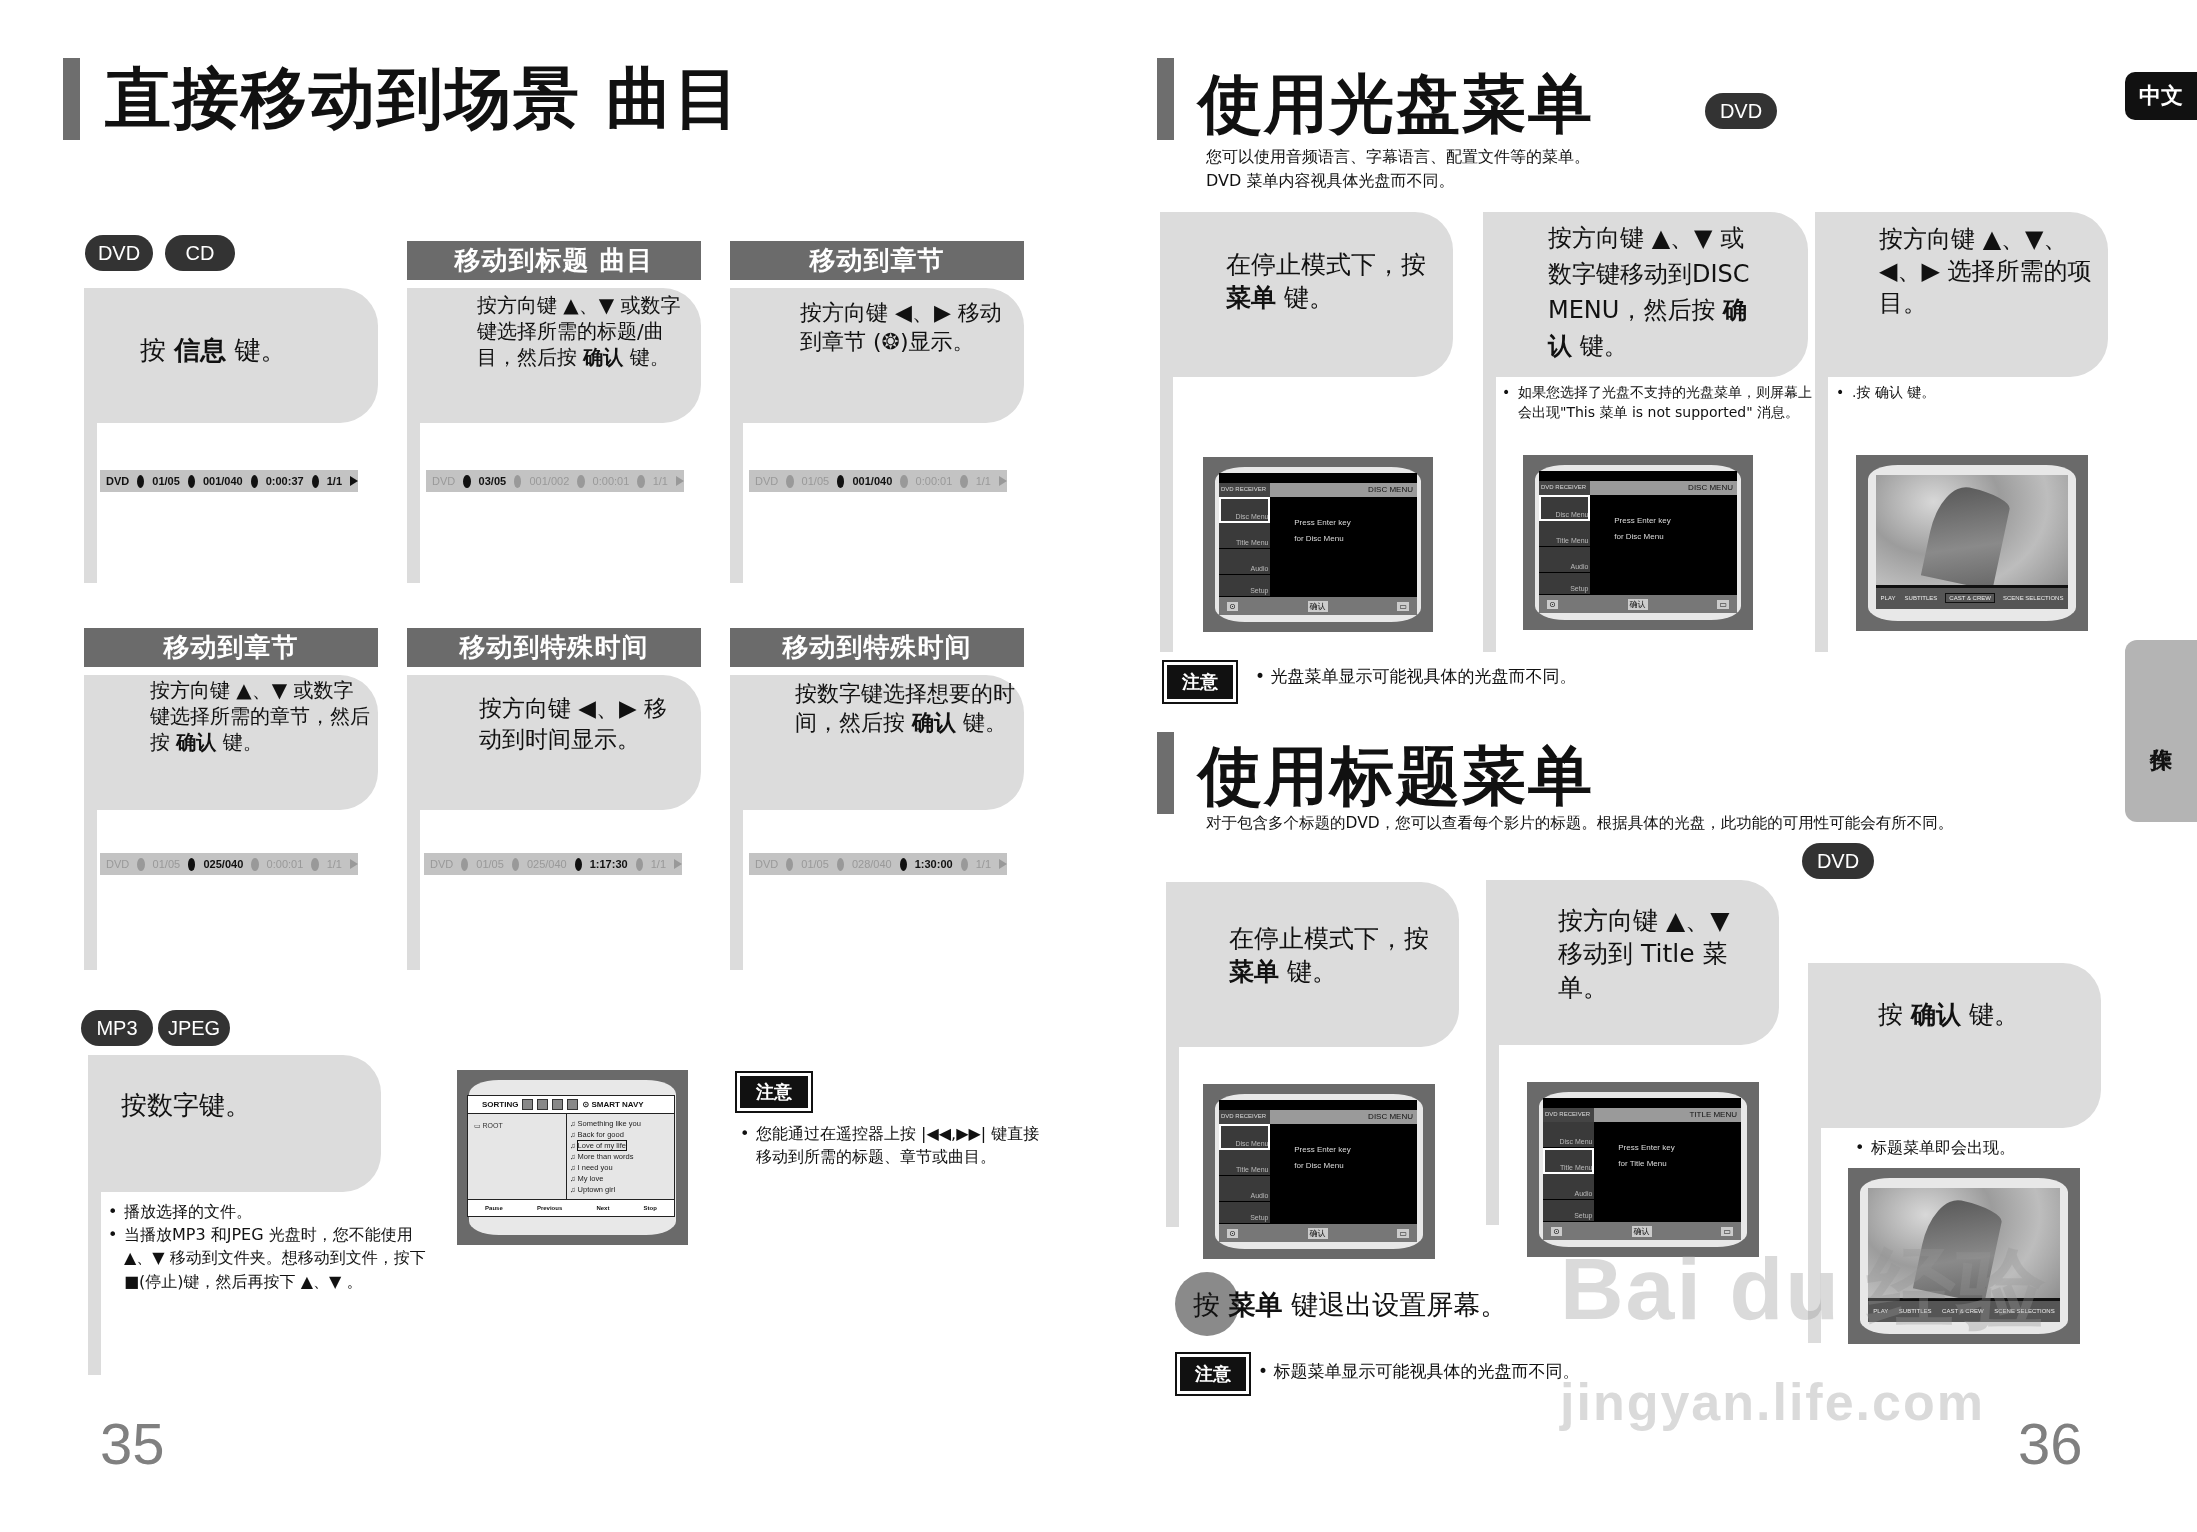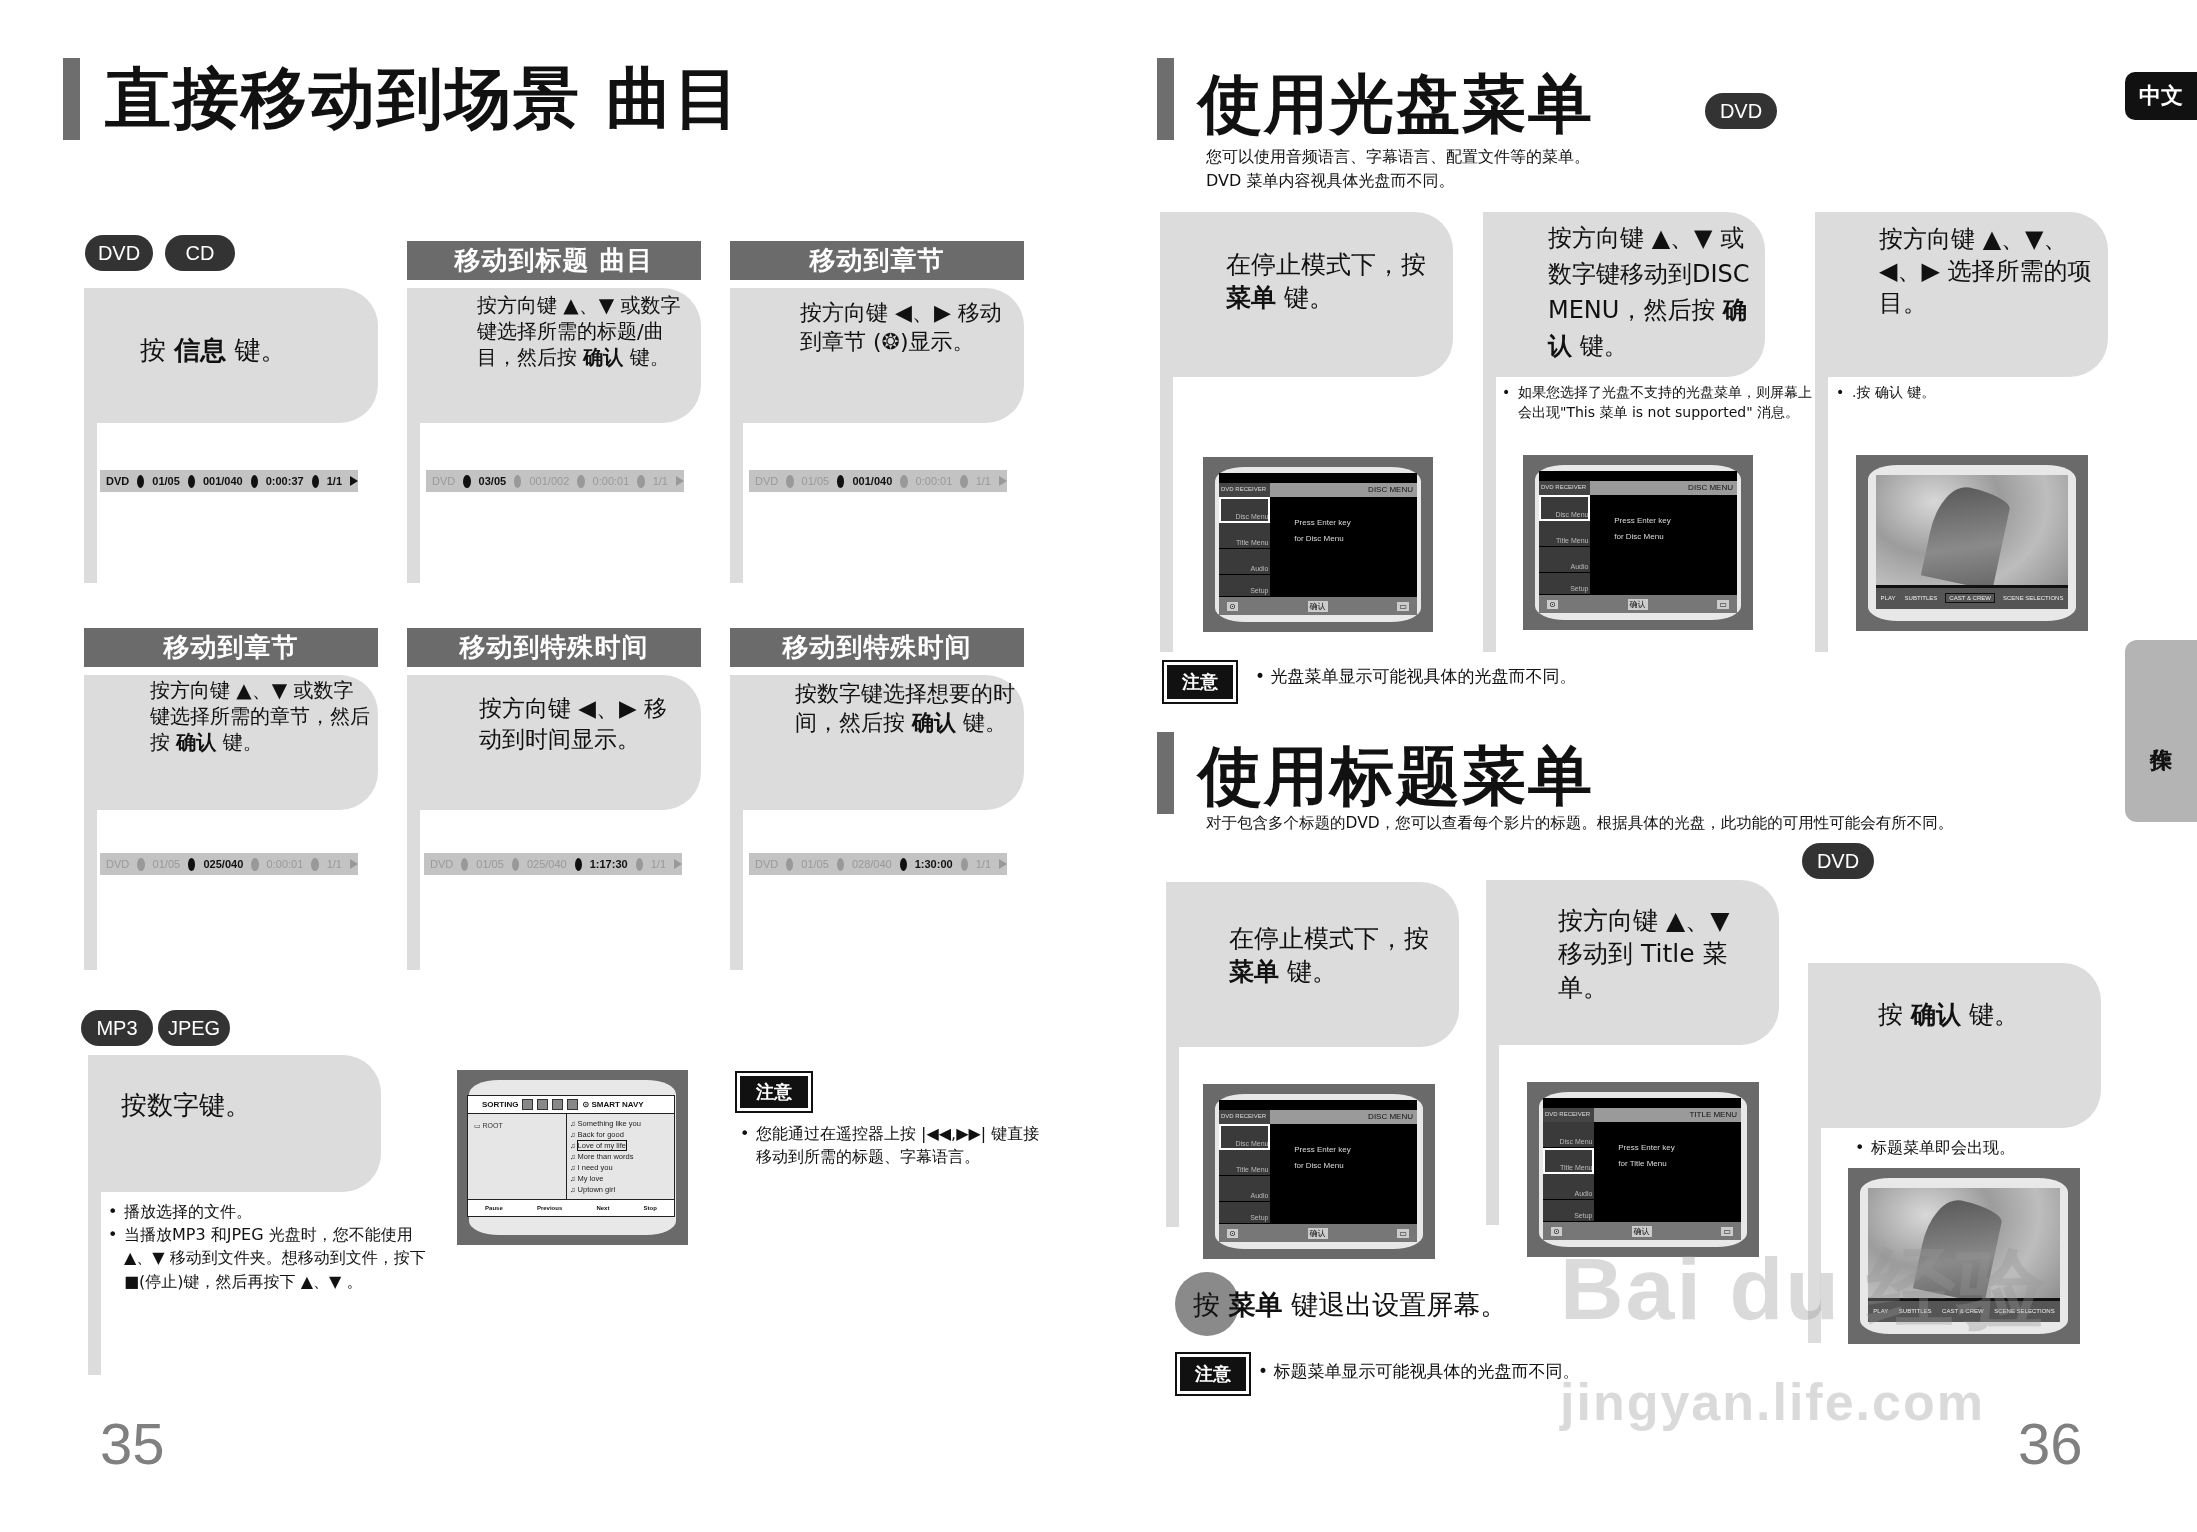--- a/index.html
+++ b/index.html
@@ -248,21 +248,21 @@
       <span>Pause</span>
       <span>Previous</span>
       <span>Next</span>
       <span>Stop</span>
     </div>
   </div>
 </div>
 
 <div class="note-badge" style="left:740px;top:1076px;width:68px;height:32px;">注意</div>
 <div class="bullets" style="left:740px;top:1122px;width:300px;">
-  <div>您能通过在遥控器上按 |◀◀,▶▶| 键直接移动到所需的标题、字幕语言。</div>
+  <div>您能通过在遥控器上按 |◀◀,▶▶| 键直接移动到所需的标题、章节或曲目。</div>
 </div>
 
 <div class="page-num" style="left:100px;top:1410px;">35</div>
 
 <div class="page-title-bar" style="left:1157px;top:58px;height:82px;"></div>
 <div class="page-title" style="left:1198px;top:72px;font-size:64px;">使用光盘菜单</div>
 <div class="pill" style="left:1705px;top:93px;width:72px;">DVD</div>
 <div class="abs" style="left:1206px;top:145px;font-size:16px;line-height:1.5;">
   <div>您可以使用音频语言、字幕语言、配置文件等的菜单。</div>
   <div>DVD 菜单内容视具体光盘而不同。</div>
@@ -274,21 +274,21 @@
   </div>
 
 <div class="stem" style="left:1160px;top:212px;height:440px;"></div>
 <div class="card" style="left:1160px;top:212px;width:293px;height:165px;">
   <div class="card-text" style="left:66px;top:36px;width:200px;font-size:25px;">
     <span>在停止模式下，按 </span><b>菜单</b><span> 键。</span>
   </div>
 </div>
 
 <div class="stem" style="left:1483px;top:212px;height:440px;"></div>
-<div class="card" style="left:1483px;top:212px;width:282px;height:165px;">
+<div class="card" style="left:1483px;top:212px;width:325px;height:165px;">
   <div class="card-text" style="left:65px;top:8px;width:215px;font-size:24px;line-height:1.5;">
     <span>按方向键 ▲、▼ 或数字键移动到DISC MENU，然后按 </span><b>确认</b><span> 键。</span>
   </div>
 </div>
 <div class="bullets" style="left:1502px;top:382px;width:320px;font-size:14px;">
   <div>如果您选择了光盘不支持的光盘菜单，则屏幕上会出现"This 菜单 is not supported" 消息。</div>
 </div>
 
 <div class="stem" style="left:1815px;top:212px;height:440px;"></div>
 <div class="card" style="left:1815px;top:212px;width:293px;height:165px;">

